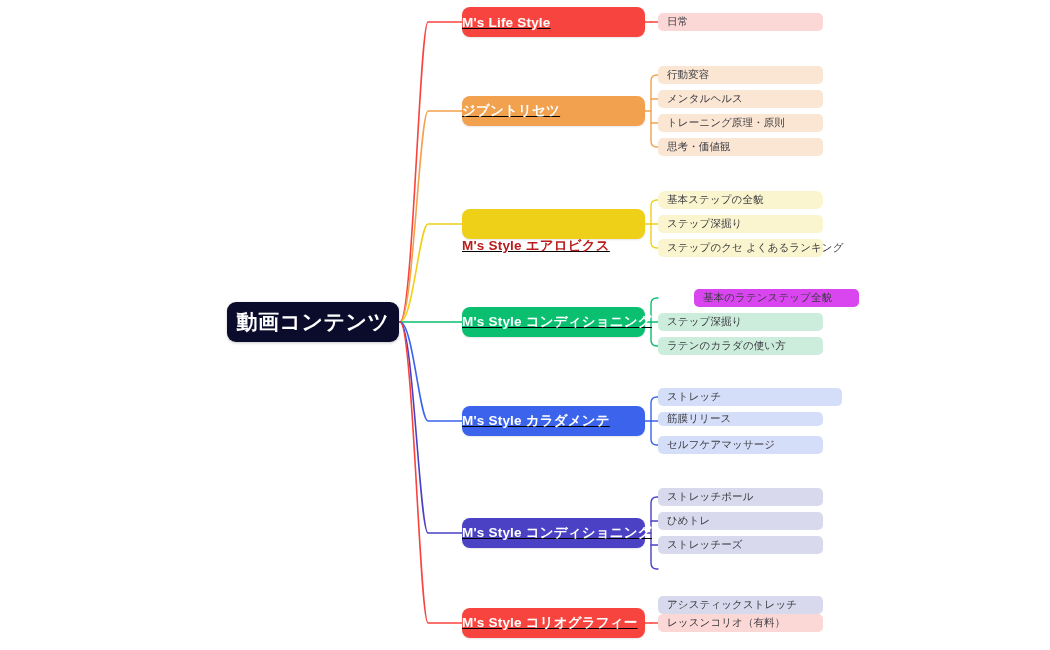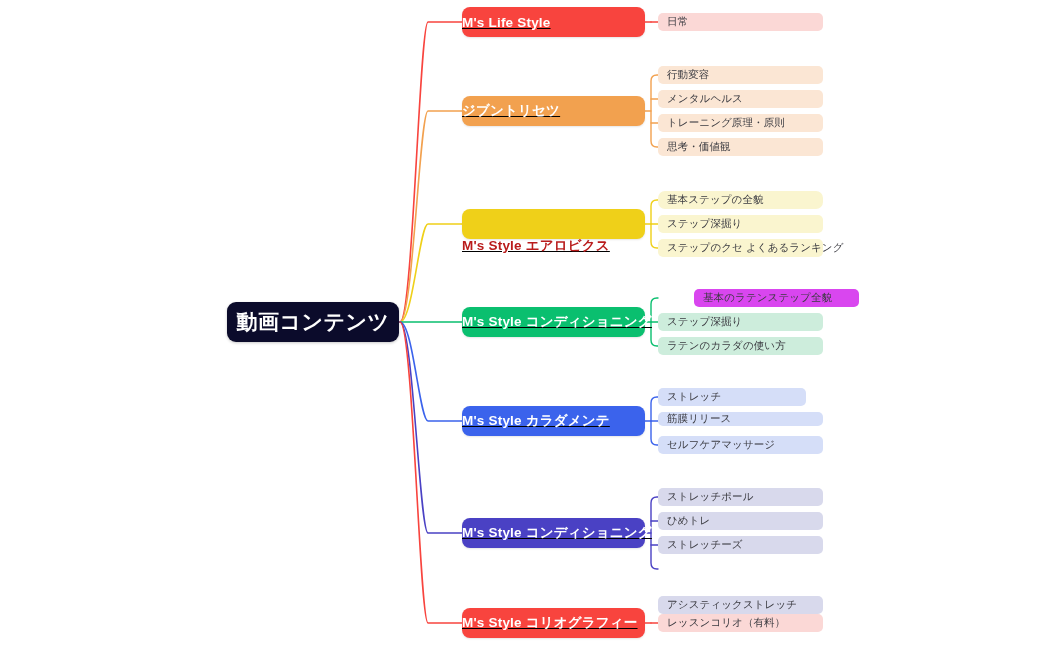--- a/index.html
+++ b/index.html
@@ -149,21 +149,21 @@
       </div>
       <div class="node leaf-node" style="left: 658px; top: 313px; width: 165px; height: 18px; background: rgb(205, 237, 220);">
         <span class="leaf-label">ステップ深掘り</span>
       </div>
       <div class="node leaf-node" style="left: 658px; top: 337px; width: 165px; height: 18px; background: rgb(205, 237, 220);">
         <span class="leaf-label">ラテンのカラダの使い方</span>
       </div>
       <div class="node branch-node" style="left: 462px; top: 406px; width: 183px; height: 30px; background: rgb(59, 99, 236);">
         <span class="branch-label">M's Style カラダメンテ</span>
       </div>
-      <div class="node leaf-node" style="left: 658px; top: 388px; width: 148px; height: 18px; background: rgb(213, 222, 248);">
+      <div class="node leaf-node" style="left: 658px; top: 388px; width: 184px; height: 18px; background: rgb(213, 222, 248);">
         <span class="leaf-label">ストレッチ</span>
       </div>
       <div class="node leaf-node" style="left: 658px; top: 412px; width: 165px; height: 14px; background: rgb(213, 222, 248);">
         <span class="leaf-label">筋膜リリース</span>
       </div>
       <div class="node leaf-node" style="left: 658px; top: 436px; width: 165px; height: 18px; background: rgb(213, 222, 248);">
         <span class="leaf-label">セルフケアマッサージ</span>
       </div>
       <div class="node branch-node" style="left: 462px; top: 518px; width: 183px; height: 30px; background: rgb(74, 65, 196);">
         <span class="branch-label">M's Style コンディショニング</span>

